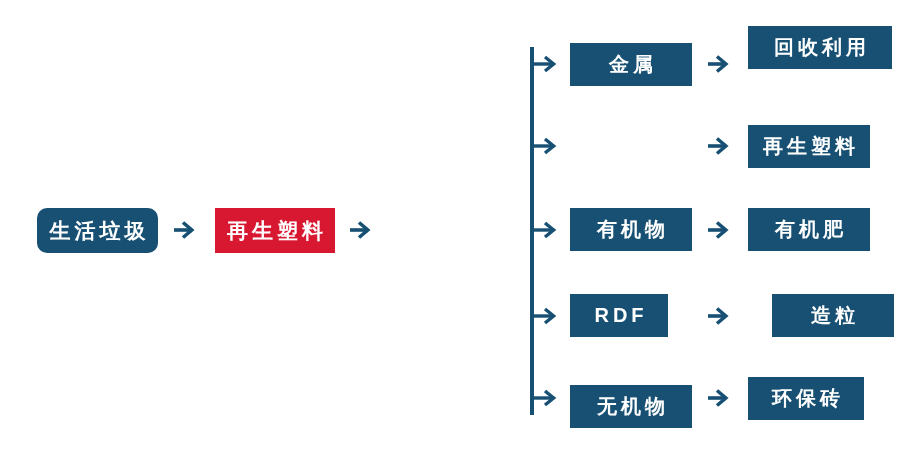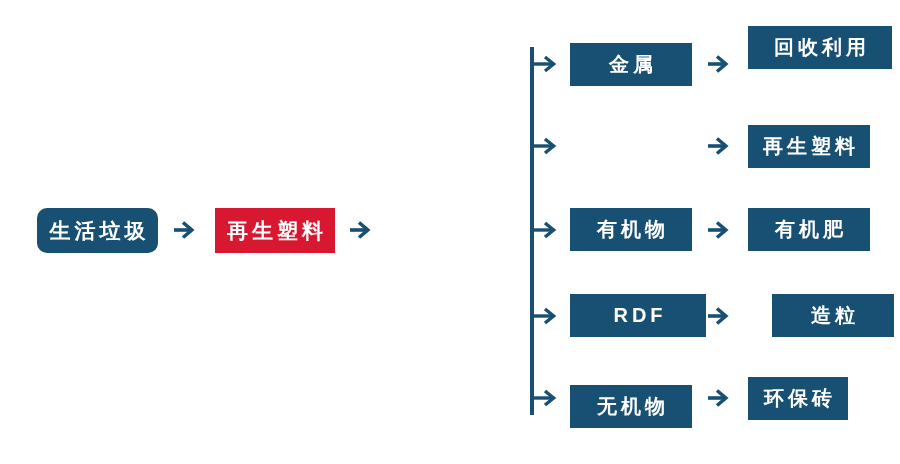--- a/index.html
+++ b/index.html
@@ -105,31 +105,31 @@
   <svg class="arrow" style="left:707px; top:220px;" width="26" height="20" viewBox="0 0 26 20">
     <path d="M1 10 H17" stroke-width="3.6"></path>
     <path d="M10 2.5 L18.8 10 L10 17.5" stroke-width="3.6"></path>
   </svg>
   <div class="node blue branch-node" style="left:748px; top:208px; width:122px;">有机肥</div>
 
   <svg class="arrow" style="left:530px; top:307px;" width="32" height="18" viewBox="0 0 32 18">
     <path d="M0 9 H22" stroke-width="3.4"></path>
     <path d="M15 2 L23.6 9 L15 16" stroke-width="3.4"></path>
   </svg>
-  <div class="node blue branch-node" style="left:570px; top:294px; width:136px;">RDF</div>
+  <div class="node blue branch-node" style="left:570px; top:294px; width:98px;">RDF</div>
   <svg class="arrow" style="left:707px; top:306px;" width="26" height="20" viewBox="0 0 26 20">
     <path d="M1 10 H17" stroke-width="3.6"></path>
     <path d="M10 2.5 L18.8 10 L10 17.5" stroke-width="3.6"></path>
   </svg>
   <div class="node blue branch-node" style="left:748px; top:294px; width:122px;margin-left:24px;">造粒</div>
 
   <svg class="arrow" style="left:530px; top:389px;" width="32" height="18" viewBox="0 0 32 18">
     <path d="M0 9 H22" stroke-width="3.4"></path>
     <path d="M15 2 L23.6 9 L15 16" stroke-width="3.4"></path>
   </svg>
   <div class="node blue branch-node" style="left:570px; top:377px; width:122px;margin-top:8px;">无机物</div>
   <svg class="arrow" style="left:707px; top:388px;" width="26" height="20" viewBox="0 0 26 20">
     <path d="M1 10 H17" stroke-width="3.6"></path>
     <path d="M10 2.5 L18.8 10 L10 17.5" stroke-width="3.6"></path>
   </svg>
-  <div class="node blue branch-node" style="left:748px; top:377px; width:100px;">环保砖</div>
+  <div class="node blue branch-node" style="left:748px; top:377px; width:116px;">环保砖</div>
 
 </div>
 
 </body></html>

